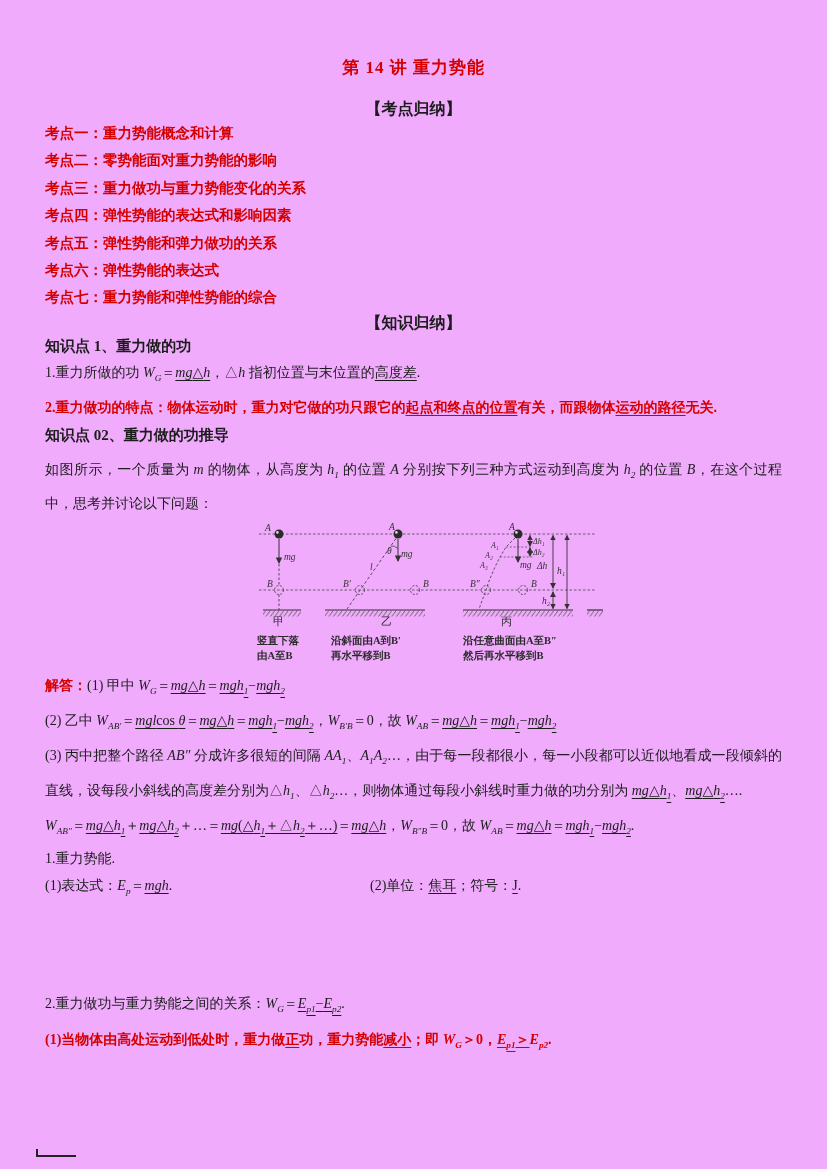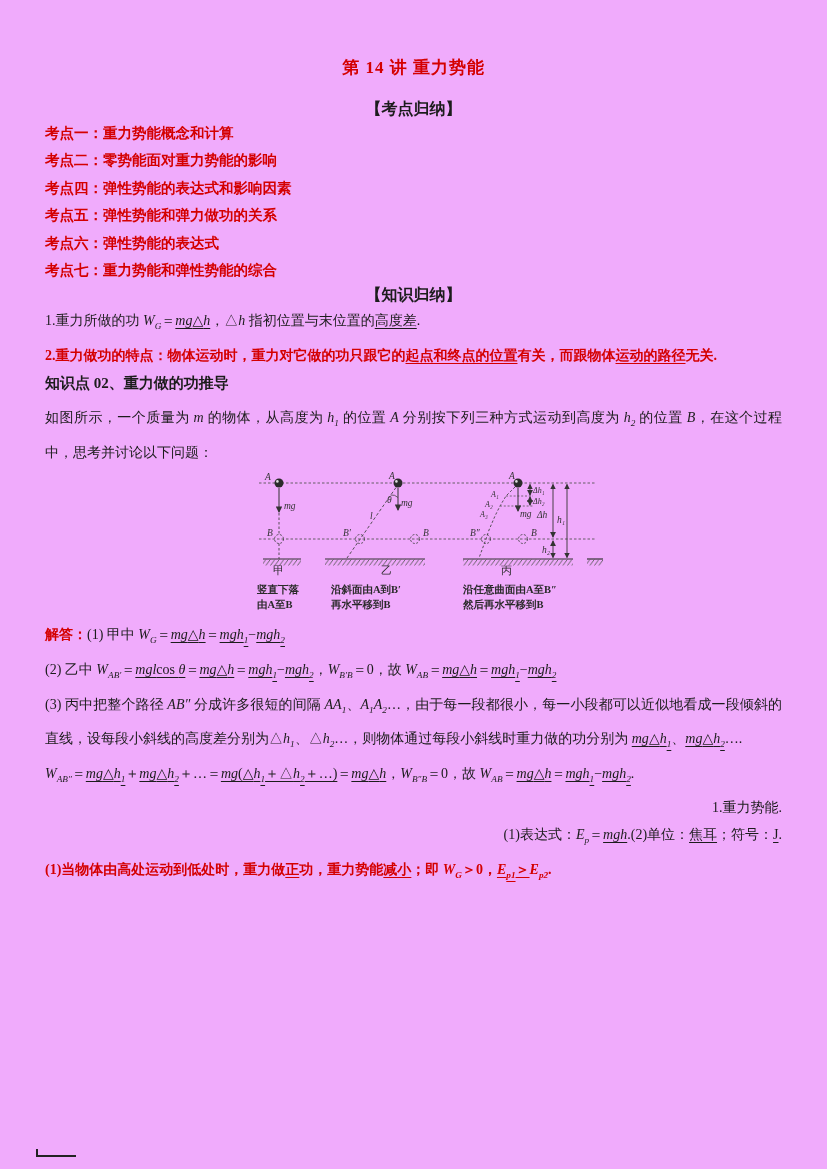--- a/index.html
+++ b/index.html
@@ -12,21 +12,21 @@
            line-height:24px; letter-spacing:1px; }
   .hc { text-align:center; font-size:16px; font-weight:bold; line-height:22px; margin-top:18px; }
   .hc2 { margin-top:0; }
   .kplist { list-style:none; margin-top:0; }
   .kplist li { line-height:27.4px; font-size:14.5px; font-weight:bold; color:var(--red); }
   .kh { font-weight:bold; font-size:15px; line-height:24px; }
   .kh2 { line-height:27px; }
   .kh3 { line-height:26px; }
   .ln { font-size:14px; line-height:29px; }
   .ln30 { line-height:30px; }
-  .ln27 { line-height:27px;text-align:right; }
+  .ln27 { line-height:27px; }
   .para { font-size:14px; line-height:30px; text-align:justify; }
   .red { color:var(--red); font-weight:bold; }
   .redlbl { color:var(--red); font-weight:bold; }
   .m { font-style:italic; }
   .u { text-decoration:underline; text-underline-offset:3px; text-decoration-thickness:1px; }
   sub { font-size:0.66em; }
   .introp { margin-top:6px; }
   .qline { margin-top:4px; }
   .figure { margin:2px 0 0 198px; width:364px; height:146px; }
   .exprrow .col1 { display:inline-block; width:325px; }
@@ -46,28 +46,30 @@
 <div class="page">
   <div class="content">
 
     <div class="title">第 14 讲 重力势能</div>
 
     <div class="hc">【考点归纳】</div>
 
     <ul class="kplist">
       <li>考点一：重力势能概念和计算</li>
       <li>考点二：零势能面对重力势能的影响</li>
+      <li>考点三：重力做功与重力势能变化的关系</li>
       <li>考点四：弹性势能的表达式和影响因素</li>
       <li>考点五：弹性势能和弹力做功的关系</li>
       <li>考点六：弹性势能的表达式</li>
       <li>考点七：重力势能和弹性势能的综合</li>
     </ul>
 
     <div class="hc hc2">【知识归纳】</div>
 
+    <div class="kh">知识点 1、重力做的功</div>
     <div class="ln"><span>1.重力所做的功 </span><span class="m">W</span><sub class="m">G</sub><span>＝</span><span class="m u">mg</span><span class="u">△</span><span class="m u">h</span><span>，△</span><span class="m">h</span><span> 指初位置与末位置的</span><span class="u">高度差</span><span>.</span></div>
     <div class="ln red"><span>2.重力做功的特点：物体运动时，重力对它做的功只跟它的</span><span class="u">起点和终点的位置</span><span>有关，而跟物体</span><span class="u">运动的路径</span><span>无关.</span></div>
 
     <div class="kh kh2">知识点 02、重力做的功推导</div>
     <div class="para introp"><span>如图所示，一个质量为 </span><span class="m">m</span><span> 的物体，从高度为 </span><span class="m">h</span><sub class="m">1</sub><span> 的位置 </span><span class="m">A</span><span> 分别按下列三种方式运动到高度为 </span><span class="m">h</span><sub class="m">2</sub><span> 的位置 </span><span class="m">B</span><span>，在这个过程中，思考并讨论以下问题：</span></div>
 
     <svg class="figure" viewBox="0 0 364 146" xmlns="http://www.w3.org/2000/svg">
       <defs>
         <marker id="ar" viewBox="0 0 10 10" refX="8.5" refY="5" markerWidth="6.5" markerHeight="6.5" orient="auto-start-reverse">
           <path d="M0,0 L10,5 L0,10 z" fill="#333"></path>
@@ -167,18 +169,19 @@
 
     <div class="ln ln30"><span>(2) 乙中 </span><span class="m">W</span><sub class="m">AB′</sub><span>＝</span><span class="m u">mgl</span><span class="u">cos </span><span class="m u">θ</span><span>＝</span><span class="m u">mg</span><span class="u">△</span><span class="m u">h</span><span>＝</span><span class="m u">mgh</span><sub class="m u">1</sub><span>−</span><span class="m u">mgh</span><sub class="m u">2</sub><span>，</span><span class="m">W</span><sub class="m">B′B</sub><span>＝0，故 </span><span class="m">W</span><sub class="m">AB</sub><span>＝</span><span class="m u">mg</span><span class="u">△</span><span class="m u">h</span><span>＝</span><span class="m u">mgh</span><sub class="m u">1</sub><span>−</span><span class="m u">mgh</span><sub class="m u">2</sub></div>
 
     <div class="para"><span>(3) 丙中把整个路径 </span><span class="m">AB″</span><span> 分成许多很短的间隔 </span><span class="m">AA</span><sub class="m">1</sub><span>、</span><span class="m">A</span><sub class="m">1</sub><span class="m">A</span><sub class="m">2</sub><span>…，由于每一段都很小，每一小段都可以近似地看成一段倾斜的直线，设每段小斜线的高度差分别为△</span><span class="m">h</span><sub class="m">1</sub><span>、△</span><span class="m">h</span><sub class="m">2</sub><span>…，则物体通过每段小斜线时重力做的功分别为 </span><span class="m u">mg</span><span class="u">△</span><span class="m u">h</span><sub class="m u">1</sub><span>、</span><span class="m u">mg</span><span class="u">△</span><span class="m u">h</span><sub class="m u">2</sub><span>….</span></div>
     <div class="ln ln30"><span class="m">W</span><sub class="m">AB″</sub><span>＝</span><span class="m u">mg</span><span class="u">△</span><span class="m u">h</span><sub class="m u">1</sub><span>＋</span><span class="m u">mg</span><span class="u">△</span><span class="m u">h</span><sub class="m u">2</sub><span>＋…＝</span><span class="m u">mg</span><span class="u">(△</span><span class="m u">h</span><sub class="m u">1</sub><span class="u">＋△</span><span class="m u">h</span><sub class="m u">2</sub><span class="u">＋…)</span><span>＝</span><span class="m u">mg</span><span class="u">△</span><span class="m u">h</span><span>，</span><span class="m">W</span><sub class="m">B″B</sub><span>＝0，故 </span><span class="m">W</span><sub class="m">AB</sub><span>＝</span><span class="m u">mg</span><span class="u">△</span><span class="m u">h</span><span>＝</span><span class="m u">mgh</span><sub class="m u">1</sub><span>−</span><span class="m u">mgh</span><sub class="m u">2</sub><span>.</span></div>
 
     <div class="ln ln27">1.重力势能.</div>
 
     <div class="ln ln27 exprrow"><span class="col1"><span>(1)表达式：</span><span class="m">E</span><sub class="m">p</sub><span>＝</span><span class="m u">mgh</span><span>.</span></span><span><span>(2)单位：</span><span class="u">焦耳</span><span>；符号：</span><span class="u">J</span><span>.</span></span></div>
 
+    <div class="ln relline"><span>2.重力做功与重力势能之间的关系：</span><span class="m">W</span><sub class="m">G</sub><span>＝</span><span class="m u">E</span><sub class="m u">p1</sub><span class="u">−</span><span class="m u">E</span><sub class="m u">p2</sub><span>.</span></div>
     <div class="ln relsub red"><span>(1)当物体由高处运动到低处时，重力做</span><span class="u">正</span><span>功，重力势能</span><span class="u">减小</span><span>；即 </span><span class="m">W</span><sub class="m">G</sub><span>＞0，</span><span class="m u">E</span><sub class="m u">p1</sub><span class="u">＞</span><span class="m">E</span><sub class="m">p2</sub><span>.</span></div>
 
   </div>
 
   <div class="corner-mark"></div>
 </div>
 
 </body></html>

